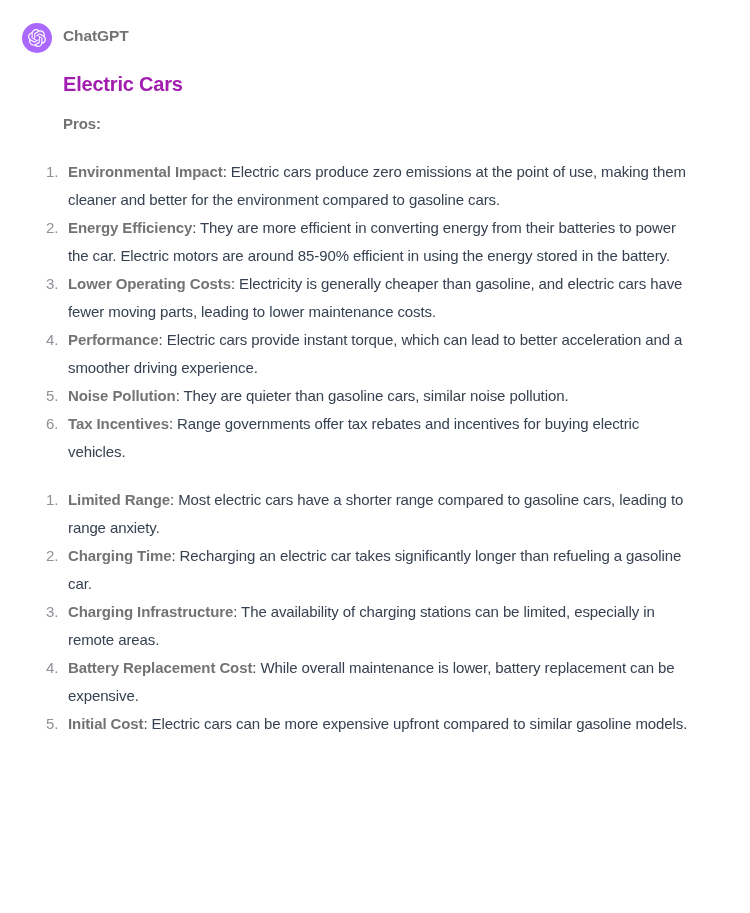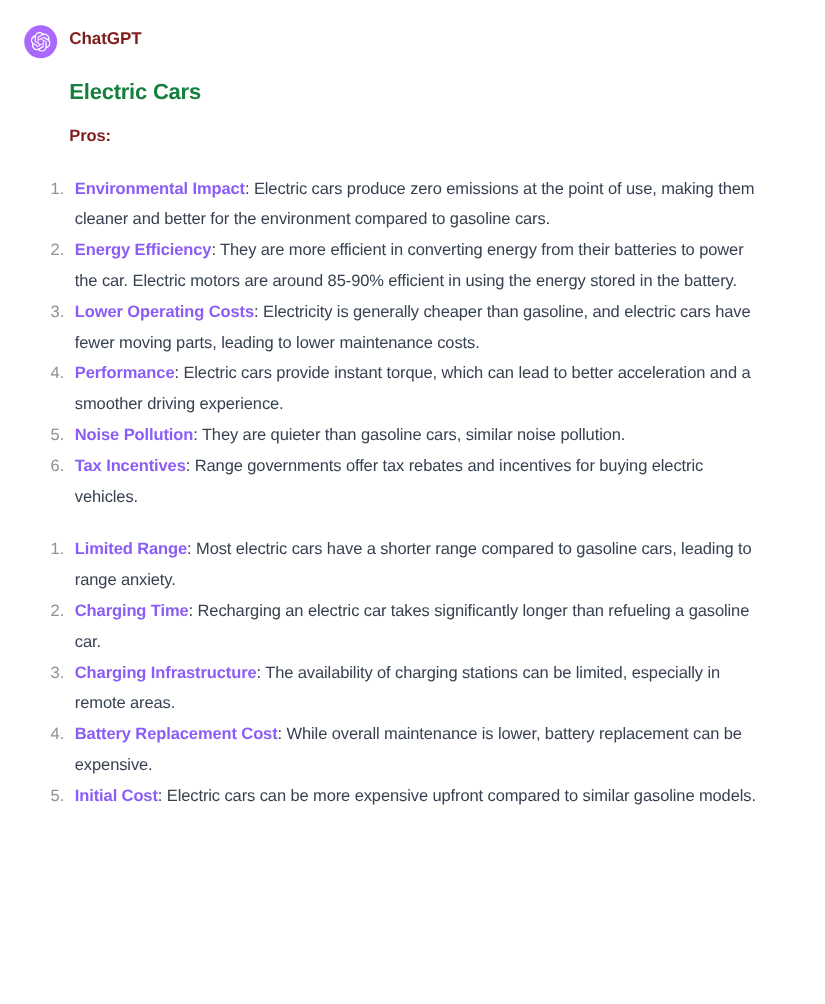--- a/index.html
+++ b/index.html
@@ -30,37 +30,37 @@
     margin-left: 11px;
     width: 637px;
     font-size: 15px;
     letter-spacing: -0.1px;
     line-height: 28px;
     color: #374151;
   }
   .sender {
     font-weight: 700;
     font-size: 15.5px;
-    color: #7f1d1d;
+    color: #737373;
     line-height: 28px;
     margin: 0 0 6px 0;
   }
   .intro { margin: 0; }
   h3.section-heading {
     font-size: 20px;
     font-weight: 700;
-    color: #15803d;
+    color: #a21caf;
     line-height: 28px;
     margin: 20px 0 12px 0;
     letter-spacing: -0.2px;
   }
   .sub-label {
     margin: 0;
     font-weight: 700;
-    color: #7f1d1d;
+    color: #737373;
   }
   ol.items {
     list-style: none;
     counter-reset: item;
     margin: 20px 0 14px 0;
     padding: 0 0 0 5px;
   }
   ol.items li {
     counter-increment: item;
     position: relative;
@@ -68,21 +68,21 @@
   }
   ol.items li::before {
     content: counter(item) ".";
     position: absolute;
     left: -22px;
     top: 0;
     color: #8e9196;
   }
   ol.items li strong {
     font-weight: 700;
-    color: #8b5cf6;
+    color: #737373;
   }
 </style>
 </head>
 <body>
 
 <div class="message">
   <div class="avatar">
     <svg viewBox="0 0 24 24" fill="#ffffff" aria-hidden="true">
       <path d="M22.2819 9.8211a5.9847 5.9847 0 0 0-.5157-4.9108 6.0462 6.0462 0 0 0-6.5098-2.9A6.0651 6.0651 0 0 0 4.9807 4.1818a5.9847 5.9847 0 0 0-3.9977 2.9 6.0462 6.0462 0 0 0 .7427 7.0966 5.98 5.98 0 0 0 .511 4.9107 6.051 6.051 0 0 0 6.5146 2.9001A5.9847 5.9847 0 0 0 13.2599 24a6.0557 6.0557 0 0 0 5.7718-4.2058 5.9894 5.9894 0 0 0 3.9977-2.9001 6.0557 6.0557 0 0 0-.7475-7.073zm-9.022 12.6081a4.4755 4.4755 0 0 1-2.8764-1.0408l.1419-.0804 4.7783-2.7582a.7948.7948 0 0 0 .3927-.6813v-6.7369l2.02 1.1686a.071.071 0 0 1 .038.0615v5.5826a4.504 4.504 0 0 1-4.4945 4.4849zm-9.6607-4.1254a4.4708 4.4708 0 0 1-.5346-3.0137l.142.0852 4.783 2.7582a.7712.7712 0 0 0 .7806 0l5.8428-3.3685v2.3324a.0804.0804 0 0 1-.0332.0615L9.74 19.9502a4.4992 4.4992 0 0 1-6.1408-1.6464zM2.3408 7.8956a4.485 4.485 0 0 1 2.3655-1.9728V11.6a.7664.7664 0 0 0 .3879.6765l5.8144 3.3543-2.0201 1.1685a.0757.0757 0 0 1-.071 0l-4.8303-2.7865A4.504 4.504 0 0 1 2.3408 7.8956zm16.5963 3.8558L13.1038 8.364 15.1192 7.2a.0757.0757 0 0 1 .071 0l4.8303 2.7913a4.4944 4.4944 0 0 1-.6765 8.1042v-5.6772a.79.79 0 0 0-.407-.667zm2.0107-3.0231l-.142-.0852-4.7735-2.7818a.7759.7759 0 0 0-.7854 0L9.409 9.2297V6.8974a.0662.0662 0 0 1 .0284-.0615l4.8303-2.7866a4.4992 4.4992 0 0 1 6.6802 4.66zM8.3065 12.863l-2.02-1.1638a.0804.0804 0 0 1-.038-.0567V6.0742a4.4992 4.4992 0 0 1 7.3757-3.4537l-.142.0805L8.704 5.459a.7948.7948 0 0 0-.3927.6813zm1.0976-2.3654l2.602-1.4998 2.6069 1.4998v2.9994l-2.5974 1.4997-2.6067-1.4997z"></path>
     </svg>

